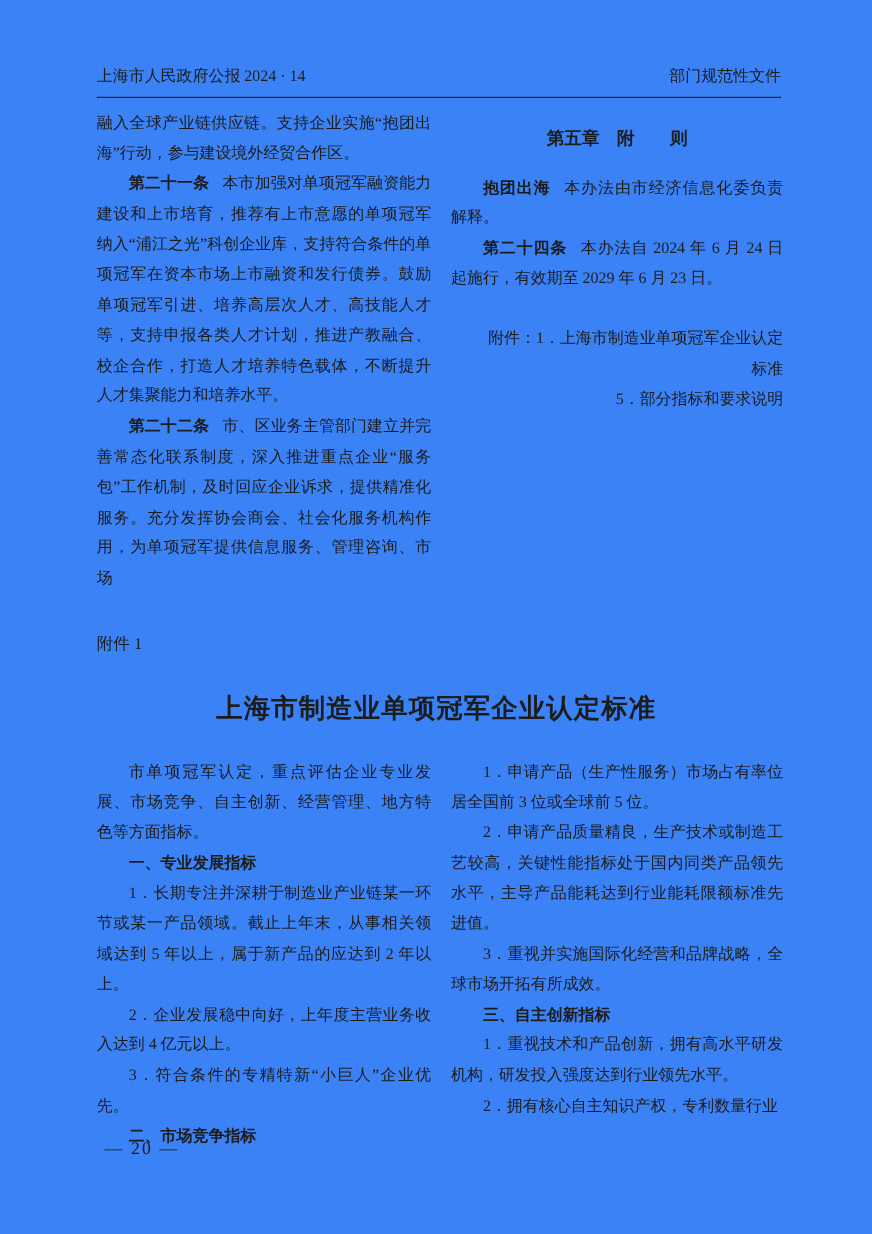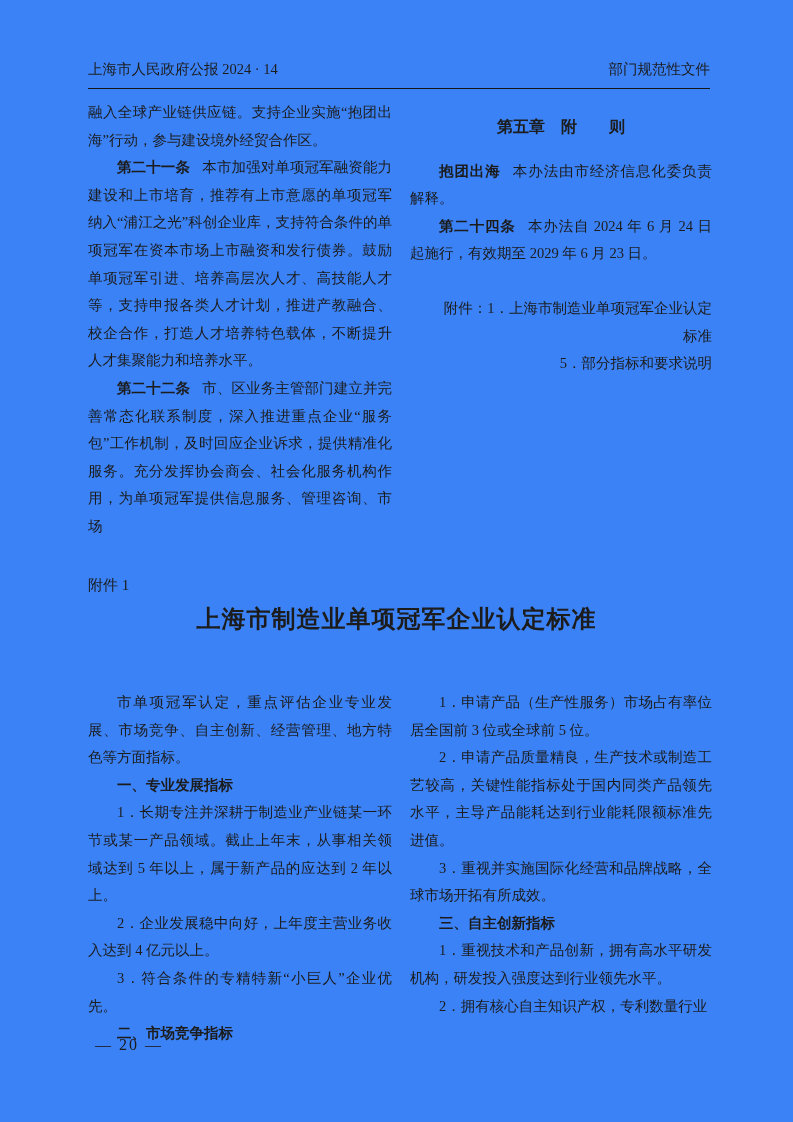--- a/index.html
+++ b/index.html
@@ -49,21 +49,21 @@
     margin:14px 0 17px 0 !important;
   }
   .attach{margin-top:27px;text-align:right;}
   .attach div{text-indent:0;}
   .attach .a1{padding-left:28px;}
   .attach .a2{padding-left:88px;}
   .attach .a3{padding-left:68px;}
   
   .appendix-label{position:absolute;left:88px;top:576px;font-size:15px;text-align:center;}
   .appendix-title{
-    position:absolute;left:0;top:603px;width:793px;
+    position:absolute;left:0;top:628px;width:793px;
     text-align:center;
     font-family:"Liberation Sans","DejaVu Sans",sans-serif;
     font-weight:bold;
     font-size:24px;
     letter-spacing:1px;
   }
   
   .page-number{position:absolute;left:95px;top:1036px;font-size:16px;letter-spacing:2px;}
 </style>
 </head>

